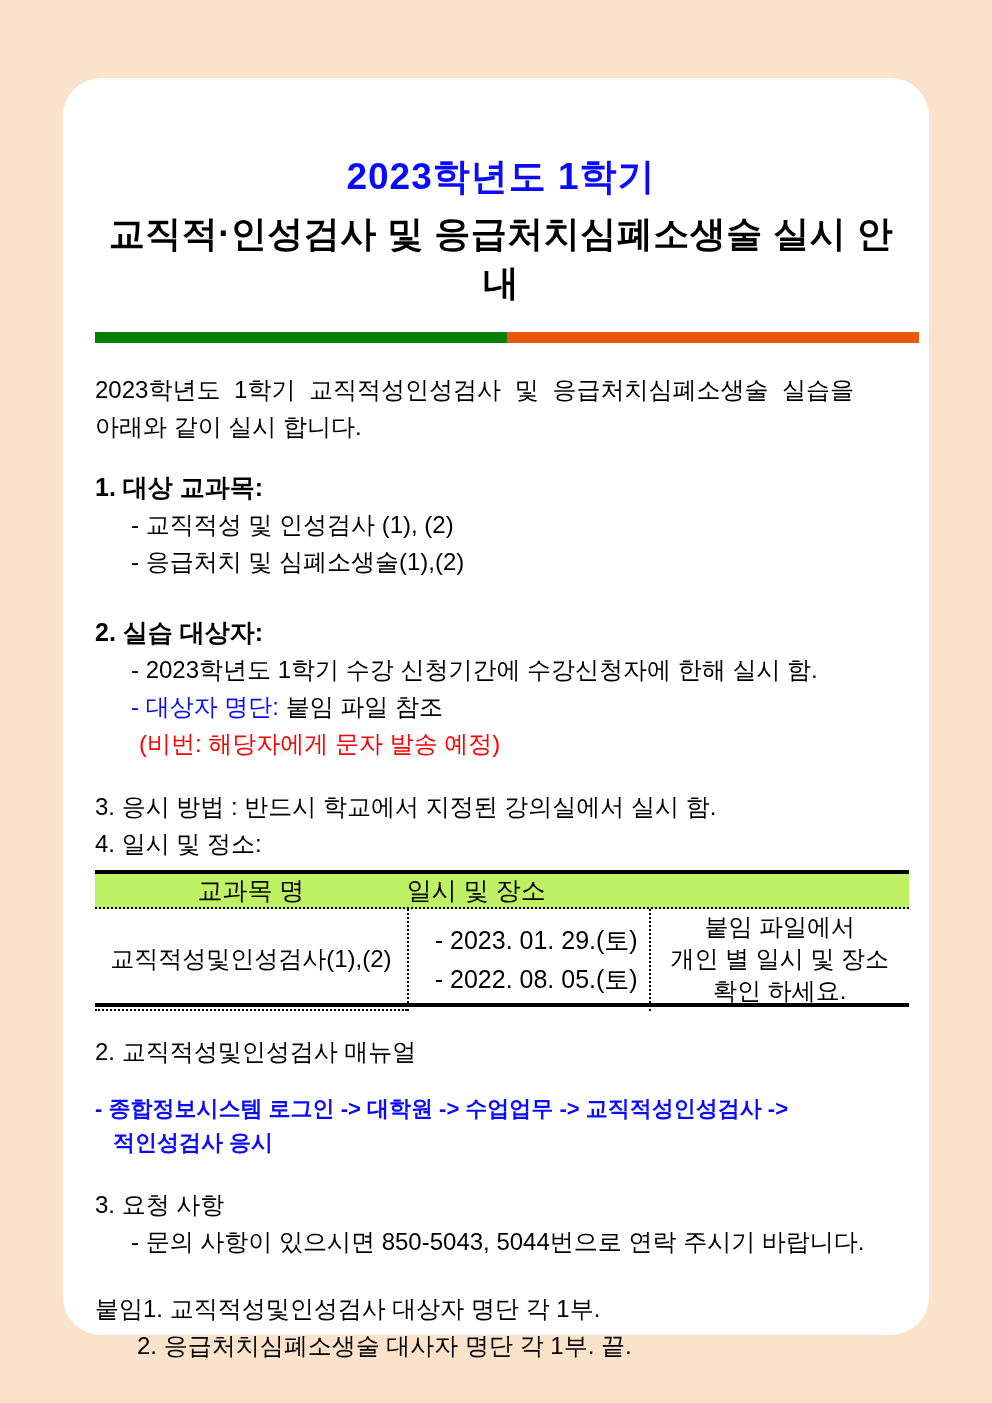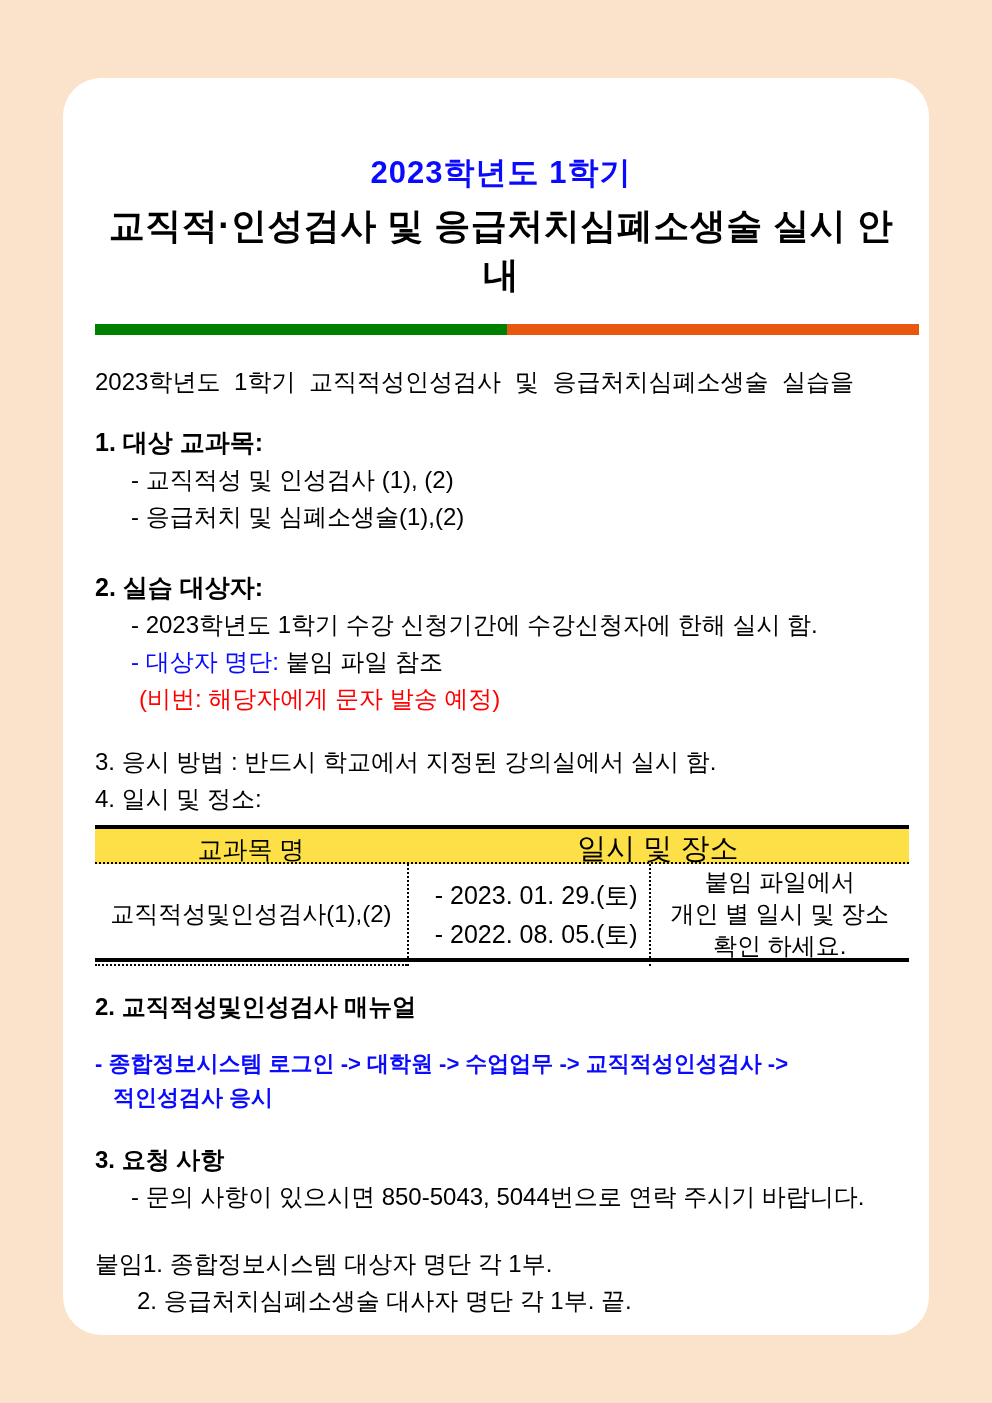--- a/index.html
+++ b/index.html
@@ -17,21 +17,21 @@
     width:866px;height:1257px;
     background:#FFFFFF;
     border-radius:38px;
     box-sizing:border-box;
     padding:74px 22px 0 32px;
   }
   
   .title-line1{
     text-align:center;
     color:#0A0AFF;
-    font-size:31px;
+    font-size:37px;
     font-weight:bold;
     letter-spacing:1px;
     margin:0 0 8px 0;
   }
   .title-line2{
     text-align:center;
     color:#000;
     font-size:36px;
     font-weight:bold;
     letter-spacing:0.5px;
@@ -43,44 +43,44 @@
     width:824px;
     margin-bottom:28px;
   }
   .divider .green{flex:0 0 50%;background:#008000;}
   .divider .orange{flex:0 0 50%;background:#E9560E;}
   
   .body-text{font-size:24px;line-height:37px;}
   .intro{margin-bottom:24px;}
   .intro .l1{word-spacing:7px;}
   .sec-heading{font-weight:bold;font-size:25px;margin-top:8px;}
-  .sec-heading-plain{font-weight:bold;font-size:24px;}
+  .sec-heading-plain{font-weight:normal;font-size:24px;}
   .indent1{padding-left:36px;}
   .indent2{padding-left:44px;}
   .blue{color:#0A0AFF;}
   .red{color:#FF0000;}
   .gap-lg{height:26px;}
   
   .tbl{
     width:814px;
     margin-top:8px;
     border-top:4px solid #000;
     border-bottom:4px solid #000;
     font-size:24px;
   }
   .tbl-head{
     display:grid;
     grid-template-columns:38.3% 29.7% 32%;
-    background:#fde047;
+    background:#bef264;
     border-bottom:2px dotted #000;
     height:33px;
     align-items:center;
   }
   .tbl-head .th1{grid-column:1/2;text-align:center;font-size:25px;}
-  .tbl-head .th23{grid-column:2/4;text-align:center;font-size:29px;}
+  .tbl-head .th23{grid-column:2/4;text-align:left;font-size:25px;}
   .tbl-body{
     display:grid;
     grid-template-columns:38.3% 29.7% 32%;
     height:94px;
   }
   .tbl-col1{display:flex;flex-direction:column;}
   .tbl-col1 .cell{
     flex:1;display:flex;align-items:center;justify-content:center;
   }
   .tbl-col1 .cell.first{border-bottom:2px dotted #000;}
@@ -115,20 +115,21 @@
   <div class="title-line1">2023학년도 1학기</div>
   <div class="title-line2">교직적·인성검사 및 응급처치심폐소생술 실시 안내</div>
 
   <div class="divider">
     <div class="green"></div>
     <div class="orange"></div>
   </div>
 
   <div class="body-text intro">
     <div class="l1">2023학년도 1학기 교직적성인성검사 및 응급처치심폐소생술 실습을</div>
+    <div class="l2">아래와 같이 실시 합니다.</div>
   </div>
 
   <div class="body-text sec-heading">1. 대상 교과목:</div>
   <div class="body-text indent1">- 교직적성 및 인성검사 (1), (2)</div>
   <div class="body-text indent1">- 응급처치 및 심폐소생술(1),(2)</div>
 
   <div class="gap-lg"></div>
 
   <div class="body-text sec-heading">2. 실습 대상자:</div>
   <div class="body-text indent1">- 2023학년도 1학기 수강 신청기간에 수강신청자에 한해 실시 함.</div>
@@ -168,17 +169,17 @@
     <div class="l1">- 종합정보시스템 로그인 -&gt; 대학원 -&gt; 수업업무 -&gt; 교직적성인성검사 -&gt;</div>
     <div class="l2">적인성검사 응시</div>
   </div>
 
   <div class="gap-lg"></div>
 
   <div class="body-text sec-heading-plain">3. 요청 사항</div>
   <div class="body-text indent1">- 문의 사항이 있으시면 850-5043, 5044번으로 연락 주시기 바랍니다.</div>
 
   <div class="body-text attach">
-    <div class="l1">붙임1. 종합정보시스템 대상자 명단 각 1부.</div>
+    <div class="l1">붙임1. 교직적성및인성검사 대상자 명단 각 1부.</div>
     <div class="l2">2. 응급처치심폐소생술 대사자 명단 각 1부.  끝.</div>
   </div>
 
 </div>
 
 </body></html>

